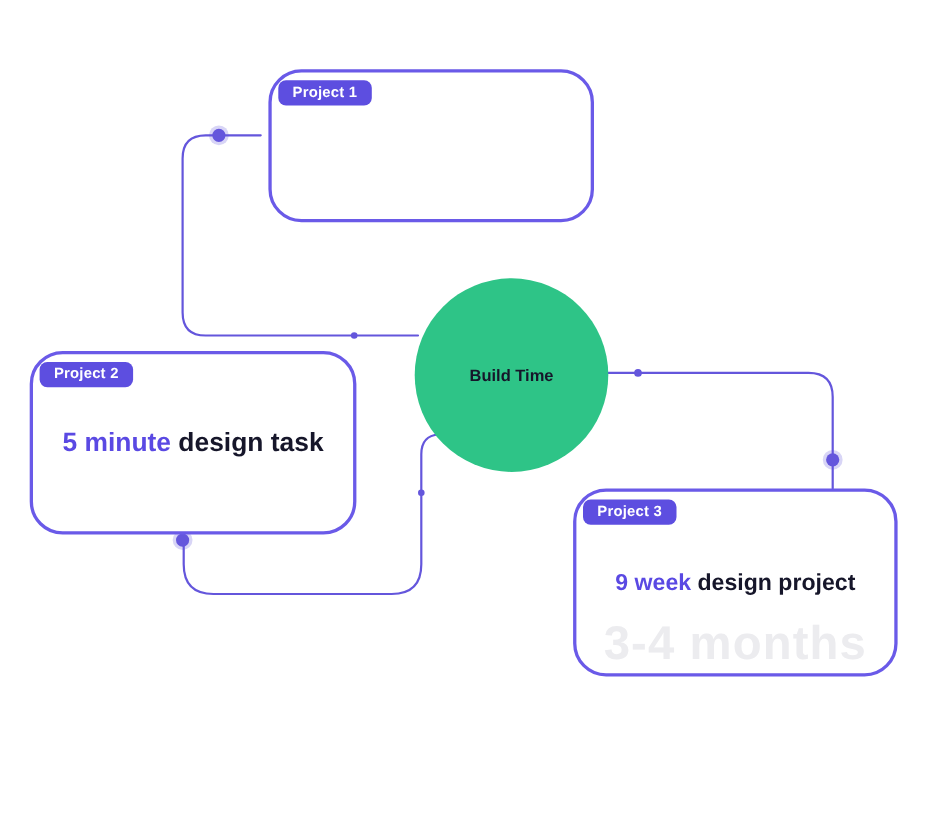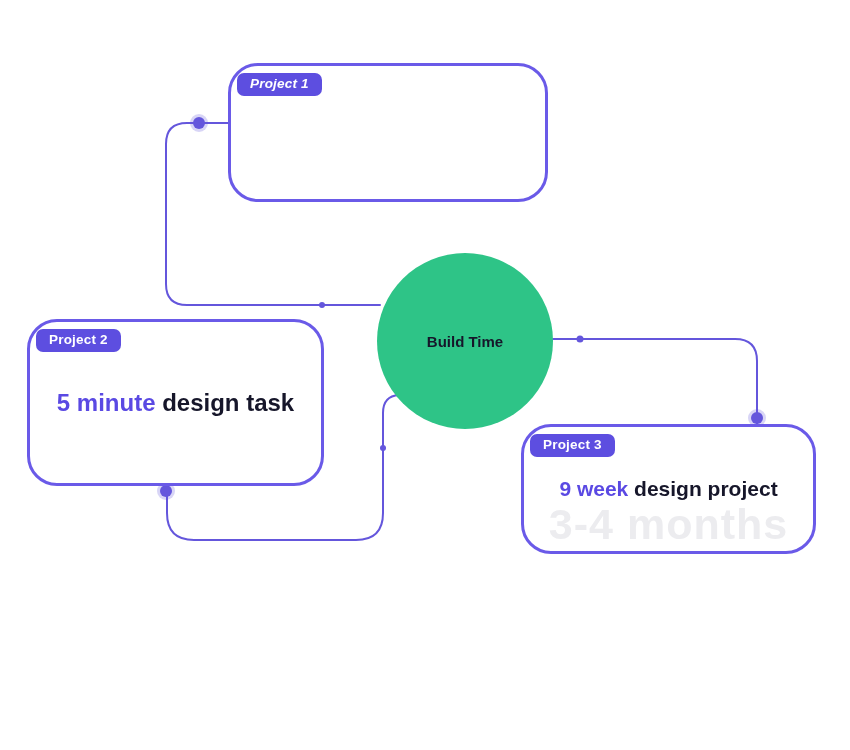--- a/index.html
+++ b/index.html
@@ -22,23 +22,23 @@
   .connectors{position:absolute;left:0;top:0;width:850px;height:750px;}
   .connectors path{stroke:var(--purple-line);stroke-width:2;fill:none;stroke-linecap:round;}
   .connectors .dot{fill:var(--purple-line);}
   .connectors .halo{fill:var(--purple-line);opacity:.25;}
 
   .card{
     position:absolute;background:var(--background);
     border:3.5px solid var(--purple-border);border-radius:30px;
     display:flex;align-items:center;justify-content:center;
   }
-  .card-1{left:228px;top:63px;width:320px;height:139px;font-style:italic;}
+  .card-1{left:244px;top:63px;width:296px;height:139px;}
   .card-2{left:27px;top:319px;width:297px;height:167px;}
-  .card-3{left:521px;top:424px;width:295px;height:130px;}
+  .card-3{left:521px;top:444px;width:295px;height:171px;}
 
   .badge{
     position:absolute;left:6px;top:7px;
     background:var(--purple-badge);color:#fff;
     font-size:13.5px;font-weight:700;line-height:1;
     padding:4px 13px 5px;border-radius:7px;letter-spacing:.2px;
   }
   .card-text{
     font-weight:700;color:var(--dark-text);white-space:nowrap;z-index:2;
   }

